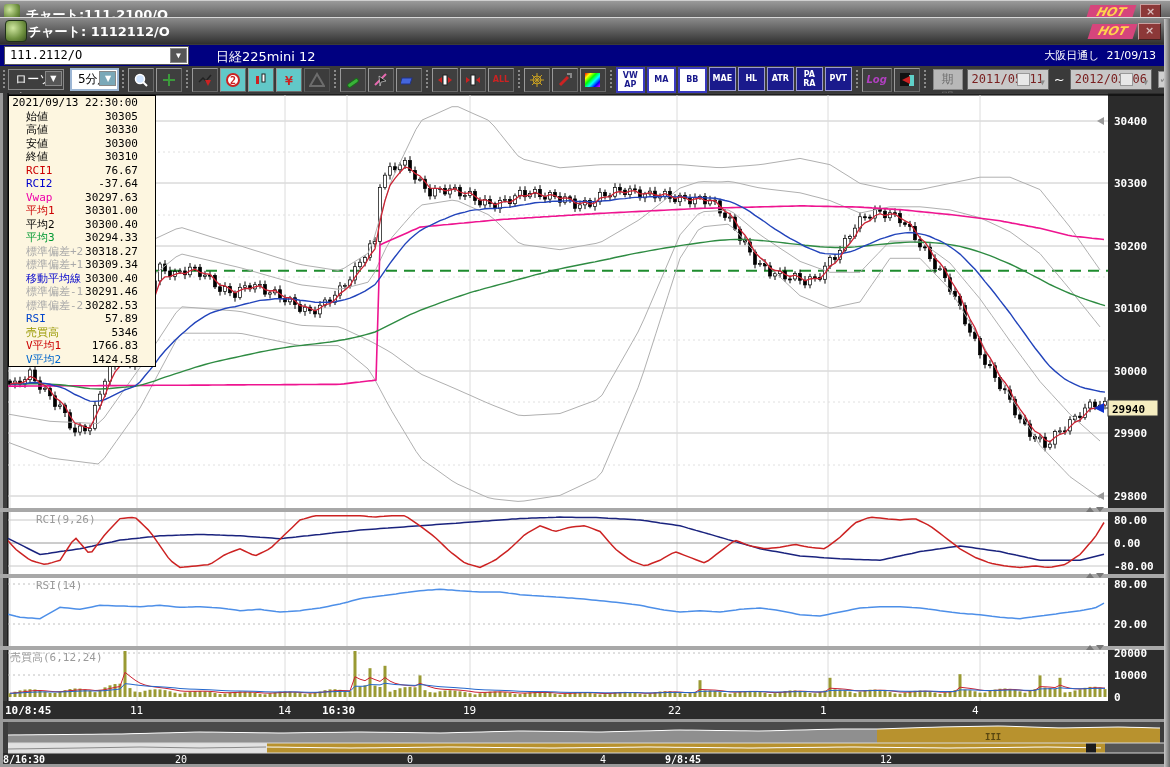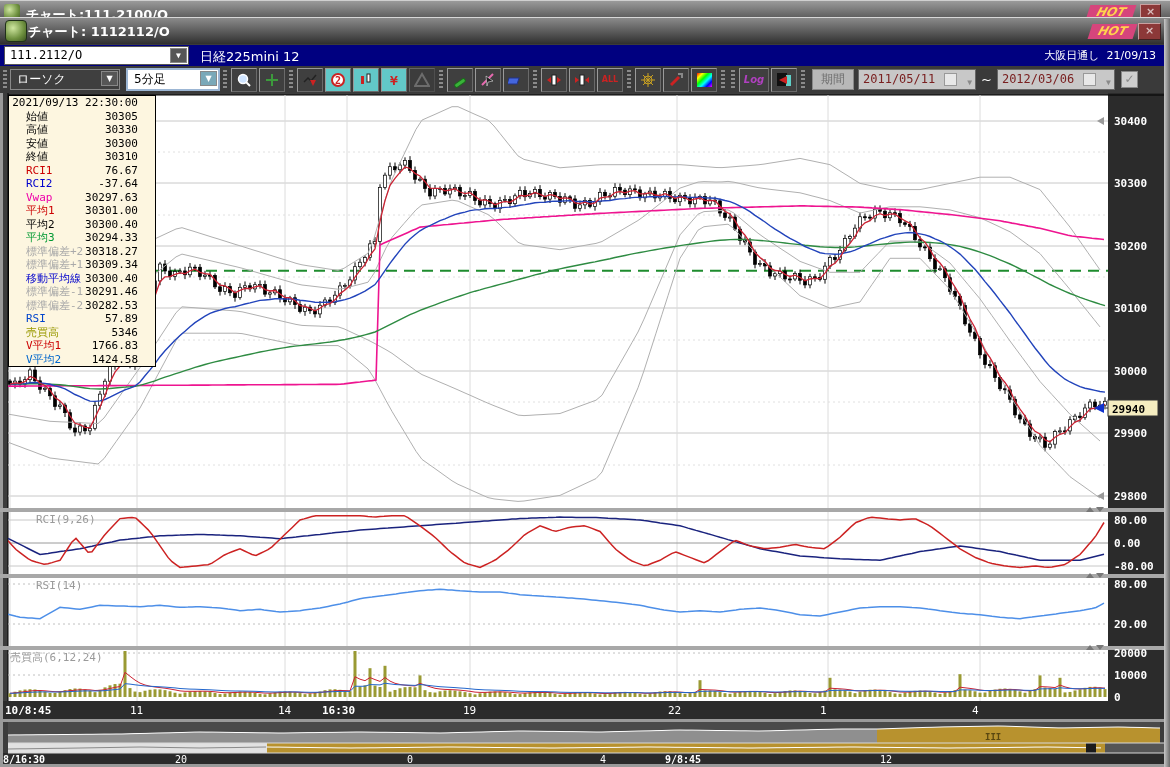--- a/index.html
+++ b/index.html
@@ -18,21 +18,21 @@
   #titlebar{left:0;top:17px;width:1170px;height:26px;
     background:linear-gradient(#8a8a8a,#2f2f2f);border-top:1px solid #d8d8d8;}
   #titlebar .t{position:absolute;left:28px;top:5px;color:#fff;font-weight:bold;font-size:13px;}
   #app-icon{left:5px;top:2px;width:20px;height:20px;border-radius:4px;
     background:radial-gradient(circle at 35% 35%,#cfe6a0,#6d8f3e 60%,#3c5420);border:1px solid #20301a;}
   #infobar{left:0;top:45px;width:1170px;height:21px;background:#000080;border-bottom:2px solid #7a6a00;}
   #symbol-combo{position:absolute;left:4px;top:1px;width:178px;height:17px;background:#fff;
     border:1px solid #555;font-size:12px;color:#000;line-height:16px;padding-left:5px;font-family:"DejaVu Sans Mono",monospace;}
   .dd-arrow{position:absolute;right:1px;top:1px;width:15px;height:13px;background:#565656;color:#fff;
     font-size:8px;text-align:center;line-height:13px;border:1px solid #888;}
-  #symbol-name{position:absolute;left:200px;top:3px;color:#fff;font-size:13px;}
+  #symbol-name{position:absolute;left:216px;top:3px;color:#fff;font-size:13px;}
   #session-info{position:absolute;right:14px;top:3px;color:#fff;font-size:11px;}
   
   #toolbar{left:0;top:66px;width:1170px;height:27px;background:#3a3a3a;display:flex;align-items:center;}
   .grip{width:4px;height:20px;margin:0 3px;
     background:repeating-linear-gradient(to bottom,#8a8a8a 0 2px,transparent 2px 4px);}
   .tb-combo{height:19px;border:1px solid #888;background:#3f3f3f;color:#fff;font-size:12px;
     line-height:18px;padding-left:6px;position:relative;}
   .tb-combo.light{background:#fff;color:#000;border:2px solid #9cb6d4;}
   .tbtn{width:24px;height:22px;margin:0 1px;background:#3f3f3f;border:1px solid #6a6a6a;
     border-top-color:#9a9a9a;border-left-color:#9a9a9a;display:flex;align-items:center;justify-content:center;flex:none;}
@@ -189,20 +189,32 @@
   <div class="tbtn">
         <svg width="16" height="16">
           <line x1="3" y1="13" x2="11" y2="5" stroke="#cc2222" stroke-width="3"></line>
           <polyline points="10,2 14,2 14,6" fill="none" stroke="#888" stroke-width="2"></polyline>
         </svg>
       </div>
   <div class="tbtn">
         <div style="width:15px;height:14px;background:linear-gradient(135deg,#f00,#ff0,#0f0,#0ff,#00f,#f0f);"></div>
       </div>
   <div class="grip"></div>
+  <div id="ind-buttons" style="display:flex;">
+        <div class="ind-btn on">VW
+AP</div>
+        <div class="ind-btn on">MA</div>
+        <div class="ind-btn on">BB</div>
+        <div class="ind-btn">MAE</div>
+        <div class="ind-btn">HL</div>
+        <div class="ind-btn">ATR</div>
+        <div class="ind-btn">PA
+RA</div>
+        <div class="ind-btn">PVT</div>
+      </div>
   <div class="grip"></div>
   <div class="tbtn" style="width:28px;font-style:italic;">
         <span id="log-label">Log</span>
       </div>
   <div class="tbtn">
         <svg width="16" height="16">
           <rect x="1" y="1" width="10" height="13" fill="#111"></rect>
           <rect x="10" y="3" width="5" height="11" fill="#5fd0c8"></rect>
           <polygon points="3,8 11,4 11,12" fill="#cc2222"></polygon>
         </svg>

